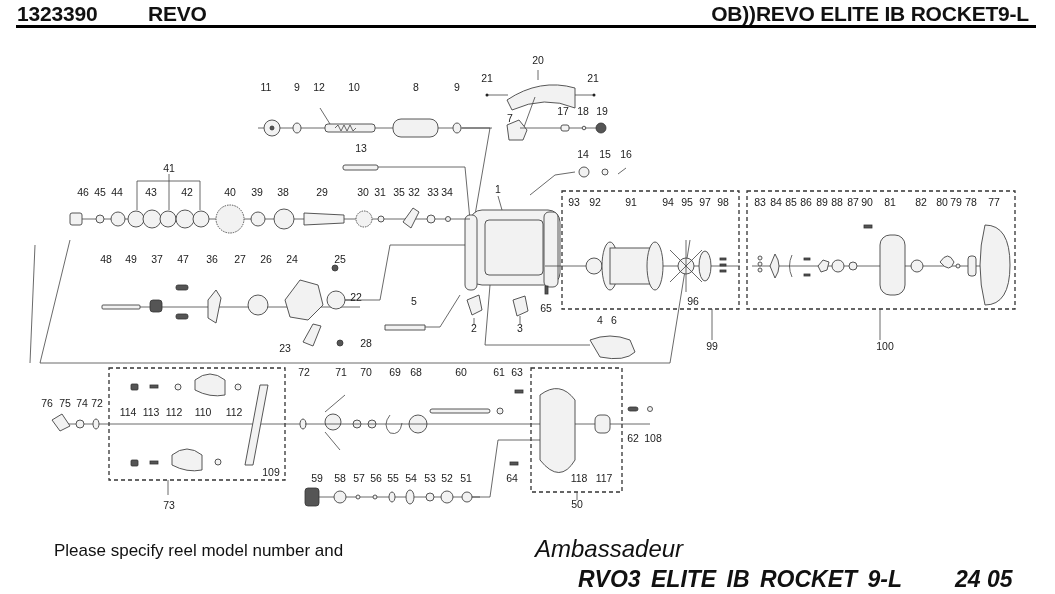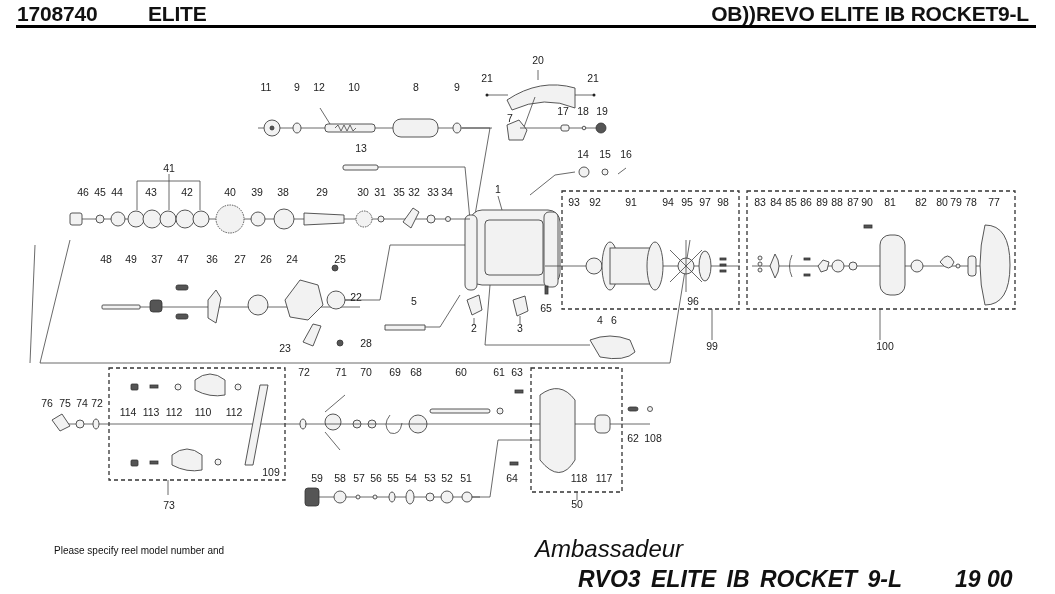--- a/index.html
+++ b/index.html
@@ -5,30 +5,30 @@
   html, body { margin:0; padding:0; background:#fff; }
   body { width:1055px; height:594px; position:relative; overflow:hidden; font-family:"Liberation Sans", sans-serif; }
   .hdr { position:absolute; top:2px; font-weight:bold; font-size:21px; color:#111; letter-spacing:-0.2px; }
   .hdr-rule { position:absolute; left:16px; top:25px; width:1020px; height:3px; background:#000; }
   #diagram { position:absolute; left:0; top:0; width:1055px; height:594px; }
   .lbl { font-family:"Liberation Sans", sans-serif; font-size:10.5px; fill:#222; }
   .ln { stroke:#444; stroke-width:0.8; fill:none; }
   .dash { stroke:#333; stroke-width:1.3; fill:none; stroke-dasharray:4 3; }
   .part { fill:#f2f2f2; stroke:#444; stroke-width:0.9; }
   .dark { fill:#555; stroke:#333; stroke-width:0.8; }
-  .note { position:absolute; left:54px; top:541px; font-size:10px; line-height:19px; color:#111; }
+  .note { position:absolute; left:54px; top:541px; font-size:17px; line-height:19px; color:#111; }
   .brand { position:absolute; left:535px; top:535px; font-size:24px; font-style:italic; color:#111; }
   .model { position:absolute; left:578px; top:566px; font-size:23px; font-style:italic; font-weight:bold; color:#111; word-spacing:4px; }
   .code { position:absolute; left:955px; top:566px; font-size:23px; font-style:italic; font-weight:bold; color:#111; }
 </style>
 </head>
 <body>
 
-<div class="hdr" style="left:17px">1708740</div>
-<div class="hdr" style="left:148px">ELITE</div>
+<div class="hdr" style="left:17px">1323390</div>
+<div class="hdr" style="left:148px">REVO</div>
 <div class="hdr" style="right:26px">OB))REVO ELITE IB ROCKET9-L</div>
 <div class="hdr-rule"></div>
 
 <svg id="diagram" viewBox="0 0 1055 594">
 
   <rect class="dash" x="562" y="191" width="177" height="118"></rect>
   <rect class="dash" x="747" y="191" width="268" height="118"></rect>
   <rect class="dash" x="109" y="368" width="176" height="112"></rect>
   <rect class="dash" x="531" y="368" width="91" height="124"></rect>
 
@@ -349,13 +349,13 @@
       <text x="447" y="482" text-anchor="middle" class="lbl">52</text>
       <text x="466" y="482" text-anchor="middle" class="lbl">51</text>
     </g>
 </svg>
 
 <div class="note">
   <div>Please specify reel model number and</div>
 </div>
 <div class="brand">Ambassadeur</div>
 <div class="model">RVO3  ELITE IB ROCKET 9-L</div>
-<div class="code">19 00</div>
+<div class="code">24 05</div>
 
 </body></html>

